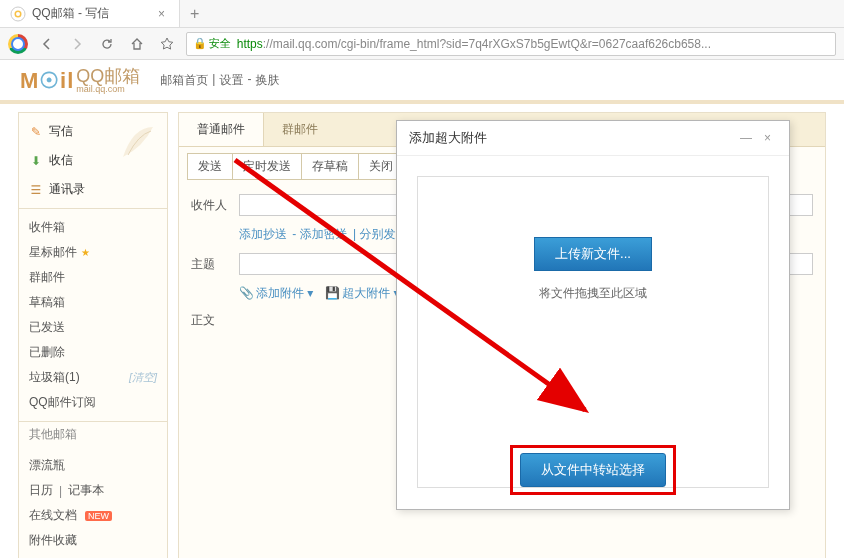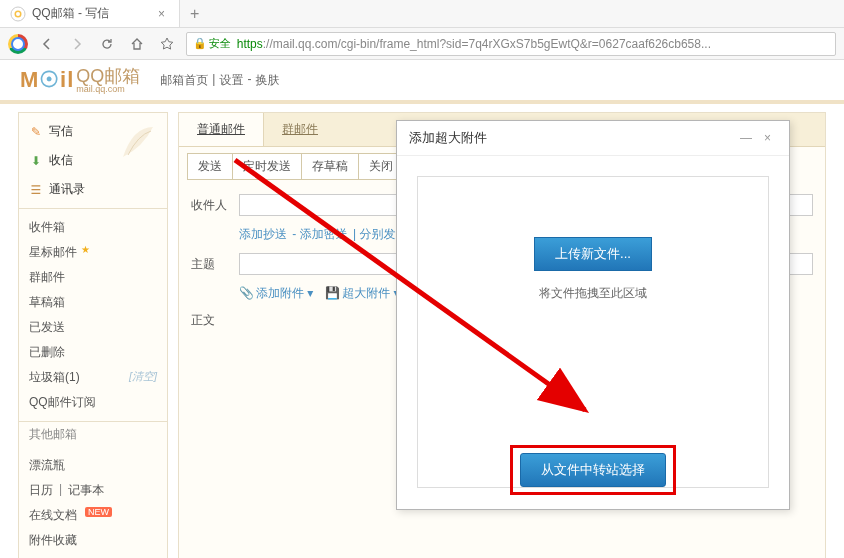--- a/index.html
+++ b/index.html
@@ -17,21 +17,21 @@
   .nav-btn { width: 22px; height: 22px; display: flex; align-items: center; justify-content: center; color: #666; }
   .chrome-icon { width:20px; height:20px; border-radius:50%; background: conic-gradient(#db4437 0 120deg, #0f9d58 120deg 240deg, #ffcd40 240deg 360deg); display:flex; align-items:center; justify-content:center;}
   .chrome-icon::after{content:"";width:10px;height:10px;background:#fff;border-radius:50%;border:2px solid #4285f4;}
   .url-bar { flex:1; display:flex; align-items:center; gap:6px; padding: 0 6px; height: 24px; background:#fff; border:1px solid #ccc; border-radius:2px; }
   .secure { color:#0a8a0a; font-size:11px; display:flex; align-items:center; gap:2px;}
   .url-text { color:#888; flex:1; overflow:hidden; white-space:nowrap; text-overflow:ellipsis; }
   .url-https { color:#0a8a0a; }
   
   
   .header { height: 40px; padding: 8px 20px; display:flex; align-items:center; gap: 20px; }
-  .logo { display:flex; align-items:center; }
+  .logo { display:flex; align-items:flex-end; }
   .logo-text { font-size:22px; font-weight:bold; color:#d39348; letter-spacing:1px;}
   .logo-o { color:#6fb4d6; }
   .logo-sub { font-size:18px; color:#c19a67; margin-left:2px;}
   .logo-url { font-size:9px; color:#c19a67; margin-left:2px; }
   .header-links { color:#666; font-size:12px; display:flex; gap:4px;}
   .header-links span{ color:#666;}
   
   .tan-strip { height:4px; background:#f0e2c6; }
   
   
@@ -42,31 +42,31 @@
   .compose-box { padding: 4px 0; border-bottom:1px solid #e8dfc9; }
   .compose-item { display:flex; align-items:center; padding: 6px 10px; gap:6px; color:#333; }
   .ci-icon { width:14px; height:14px; display:inline-flex; align-items:center; justify-content:center; }
   .pen { color:#e38b3b;}
   .down { color:#5aa54e;}
   .book { color:#c78f4a;}
   .leaf-deco { position:absolute; right:4px; top:4px; opacity:0.5; pointer-events:none; }
   .compose-box { position:relative; }
   
   .folders { padding: 6px 0; border-bottom:1px solid #e8dfc9;}
-  .folders .fitem, .others .fitem { padding: 4px 10px; color:#555; display:flex; align-items:flex-start; gap:4px;}
+  .folders .fitem, .others .fitem { padding: 4px 10px; color:#555; display:flex; align-items:center; gap:4px;}
   .star { color:#f2b01e; font-size:10px;}
   .clear { color:#a8c4d6; font-size:11px; margin-left:auto;font-style:italic;}
   .new-badge { background:#ff6b4a; color:#fff; font-size:9px; padding:0 3px; border-radius:2px; margin-left:4px;}
   .others-head { padding:4px 10px; color:#888;}
   .sep-link { color:#888; margin: 0 2px;}
   
   
   .content { flex:1; border:1px solid #e8dfc9; background:#fffdf7; }
   .mail-tabs { display:flex; background:#f7efd8; border-bottom:1px solid #e2d6b8;}
-  .mtab { padding:8px 18px; color:#8a7a56;text-decoration:underline; }
+  .mtab { padding:8px 18px; color:#8a7a56; }
   .mtab.active { background:#fffdf7; color:#444; border-right:1px solid #e2d6b8;}
   .action-row { display:flex; gap:0; padding:6px 8px;}
   .abtn { border:1px solid #d4c9a8; padding:4px 10px; background:#fff; color:#555; margin-right:-1px;}
   
   .form-area { padding: 8px 12px;}
   .frow { display:flex; align-items:center; margin-bottom:10px; gap:8px;}
   .flabel { width:40px; text-align:left; color:#555;}
   .finput { flex:1; height:22px; border:1px solid #ccc; background:#fff;}
   .extra-links { margin-left:48px; margin-bottom:10px; color:#4a90c2;}
   .extra-links span{ margin-right:2px;}

